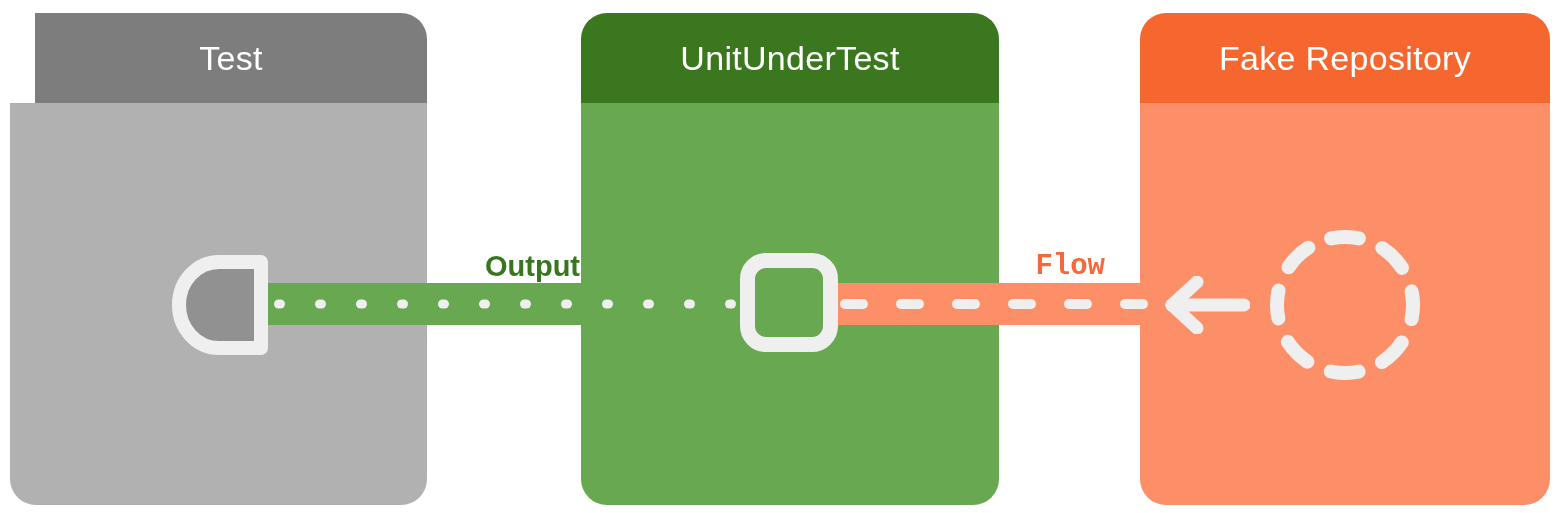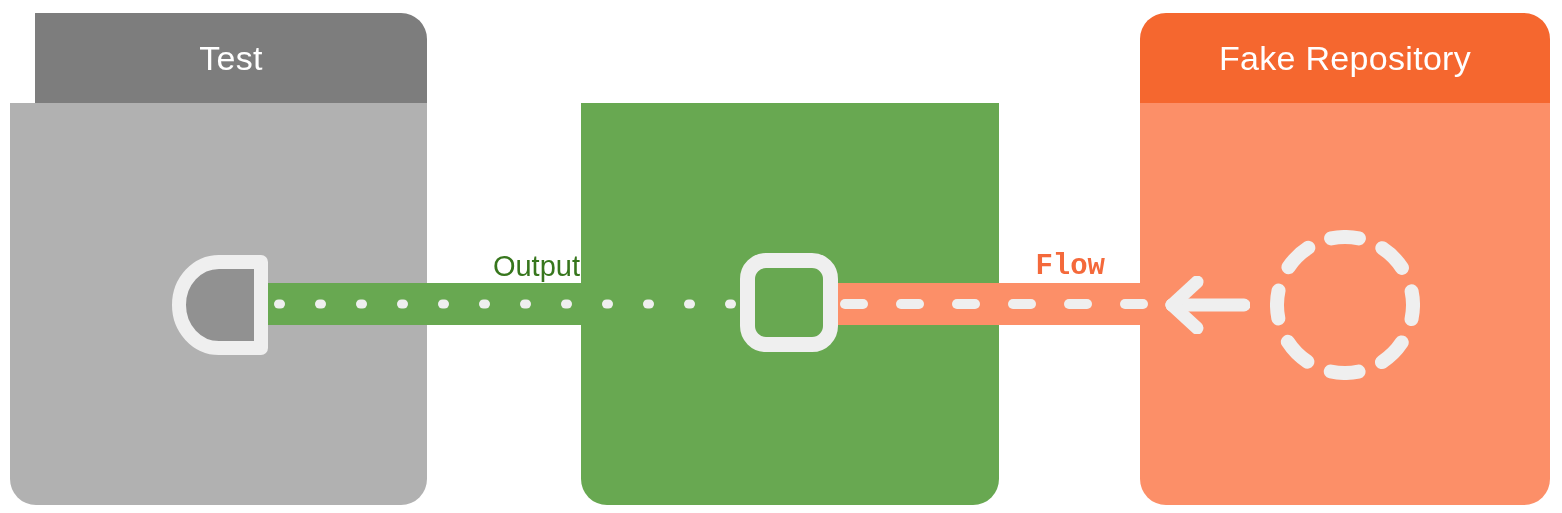--- a/index.html
+++ b/index.html
@@ -29,21 +29,21 @@
 
   #green-dots{position:absolute;left:14px;top:50%;transform:translateY(-50%);
               display:flex;gap:30px;}
   #green-dots .dot{width:11px;height:9px;border-radius:5px;background:var(--ice);}
 
   #orange-dashes{position:absolute;left:2px;top:50%;transform:translateY(-50%);
                  display:flex;gap:28px;}
   #orange-dashes .dash{width:28px;height:10px;border-radius:5px;background:var(--ice);}
 
   .conn-label{position:absolute;bottom:232px;z-index:4;font-size:29px;line-height:1;}
-  #label-output{right:982px;font-weight:400;color:var(--green-text);}
+  #label-output{right:982px;font-weight:700;color:var(--green-text);}
   #label-flow{right:457px;font-weight:700;color:var(--orange-text);font-family:Liberation Mono, monospace;}
 
   .icon{position:absolute;z-index:3;}
   #collector-icon{left:172px;top:255px;}
   #unit-square-icon{left:740px;top:253px;width:68px;height:69px;
                     border:15px solid var(--ice);border-radius:26px;background:transparent;}
   #arrow-left-icon{left:1158px;top:276px;}
   #dashed-circle-icon{left:1270px;top:230px;}
 </style>
 </head>
@@ -52,20 +52,23 @@
 <div id="stage">
 
   <div class="box" id="box-test">
     <div class="hdr">
       <span>Test</span>
     </div>
     <div class="body"></div>
   </div>
 
   <div class="box" id="box-uut">
+    <div class="hdr">
+      <span>UnitUnderTest</span>
+    </div>
     <div class="body"></div>
   </div>
 
   <div class="box" id="box-fake">
     <div class="hdr">
       <span>Fake Repository</span>
     </div>
     <div class="body"></div>
   </div>
 

